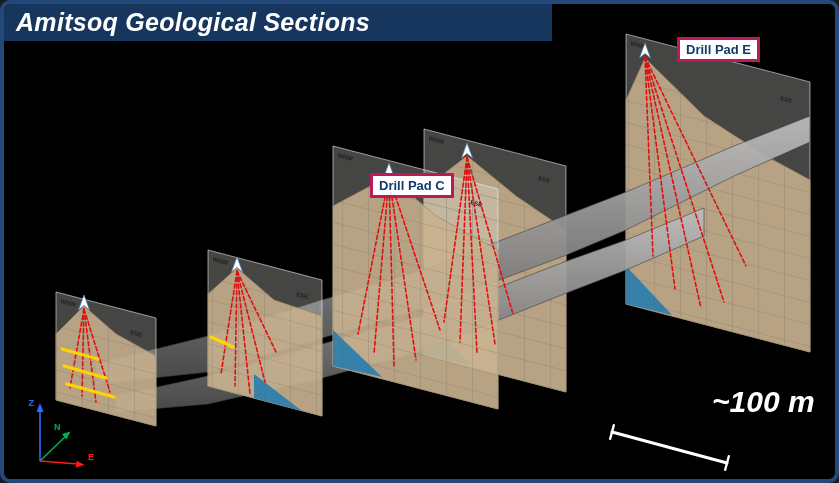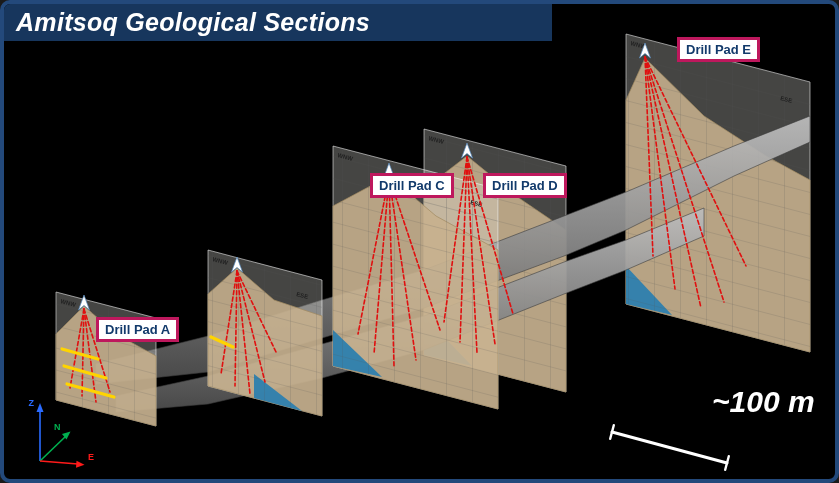--- a/index.html
+++ b/index.html
@@ -172,20 +172,18 @@
       <text class="axis-label" x="30" y="402" text-anchor="end" fill="#2a6bff">Z</text>
       <text class="axis-label" x="50" y="426" fill="#00b050">N</text>
       <text class="axis-label" x="84" y="456" fill="#ff1a1a">E</text>
     </g>
   </svg>
 
   <div class="banner">
     <span class="title">Amitsoq Geological Sections</span>
   </div>
 
-  <div class="pad-label pad-label-a">Drill Pad A</div>
   <div class="pad-label pad-label-c">Drill Pad C</div>
-  <div class="pad-label pad-label-d">Drill Pad D</div>
   <div class="pad-label pad-label-e">Drill Pad E</div>
 
   <div class="scale-label">~100 m</div>
 
 </div>
 
 </body></html>

